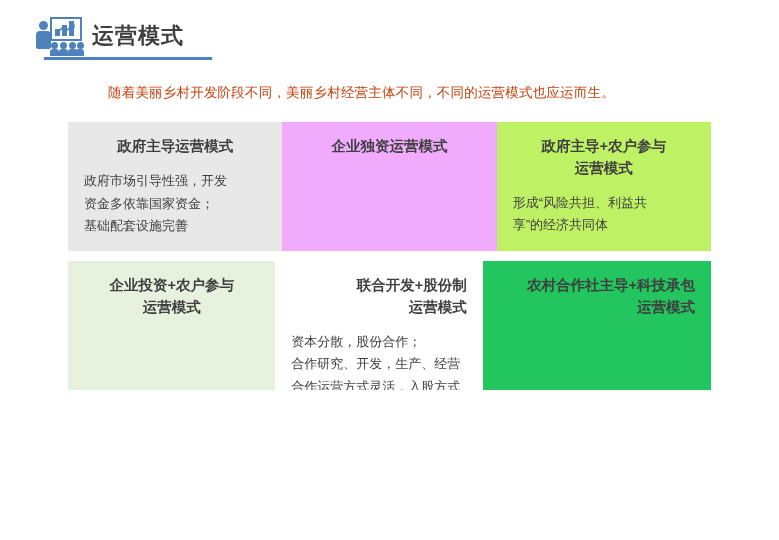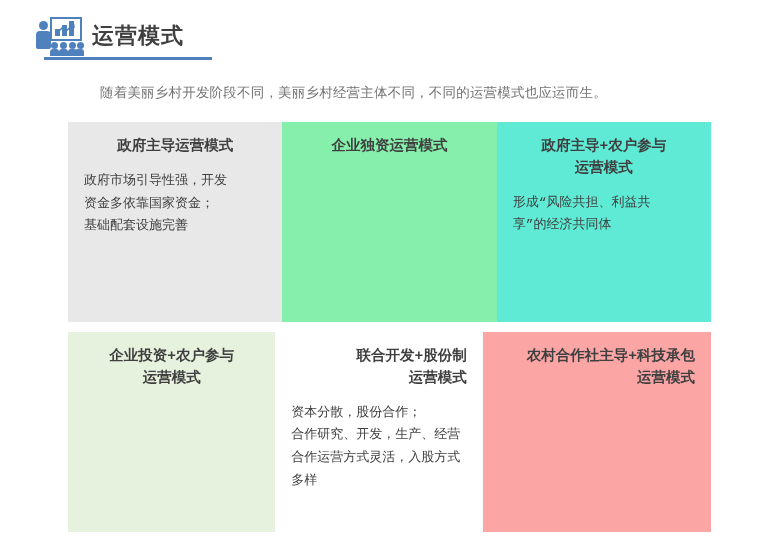--- a/index.html
+++ b/index.html
@@ -49,42 +49,41 @@
     left: 44px;
     top: 57px;
     width: 168px;
     height: 3px;
     background: #4f81bd;
   }
 
   
   .intro {
     position: absolute;
-    left: 100px;
+    left: 108px;
     top: 84px;
     font-size: 13.5px;
-    color: #737373;
+    color: #c2410c;
     letter-spacing: .2px;
   }
 
   
   .grid {
     position: absolute;
     left: 68px;
     top: 122px;
     width: 643px;
     display: flex;
     flex-direction: column;
     gap: 10px;
   }
   .row {
     display: flex;
     gap: 0;
-    height: 200px;
-    font-family: Liberation Mono, monospace;
+    height: 129px;
   }
   .card {
     flex: 1 1 0;
     padding: 14px 16px 10px 16px;
     box-sizing: border-box;
     overflow: hidden;
   }
   .card-title {
     font-size: 14.5px;
     font-weight: bold;
@@ -99,25 +98,25 @@
   }
   .card-body {
     font-size: 13px;
     color: #3f3f3f;
     line-height: 1.75;
     white-space: pre-line;
   }
 
   
   .c-gray    { background: #e8e8e8; }
-  .c-ivory   { background: #86efac; }
-  .c-blue    { background: #5eead4; }
+  .c-ivory   { background: #f0abfc; }
+  .c-blue    { background: #bef264; }
   .c-green   { background: #e6f2dd; }
   .c-white   { background: #ffffff; }
-  .c-pink    { background: #fca5a5; padding-left: 37px; }
+  .c-pink    { background: #22c55e; padding-left: 37px; }
 
   
   .ic-person {
     position: absolute;
     left: 0;
     top: 6px;
     width: 16px;
     height: 34px;
   }
   .ic-person .head {

